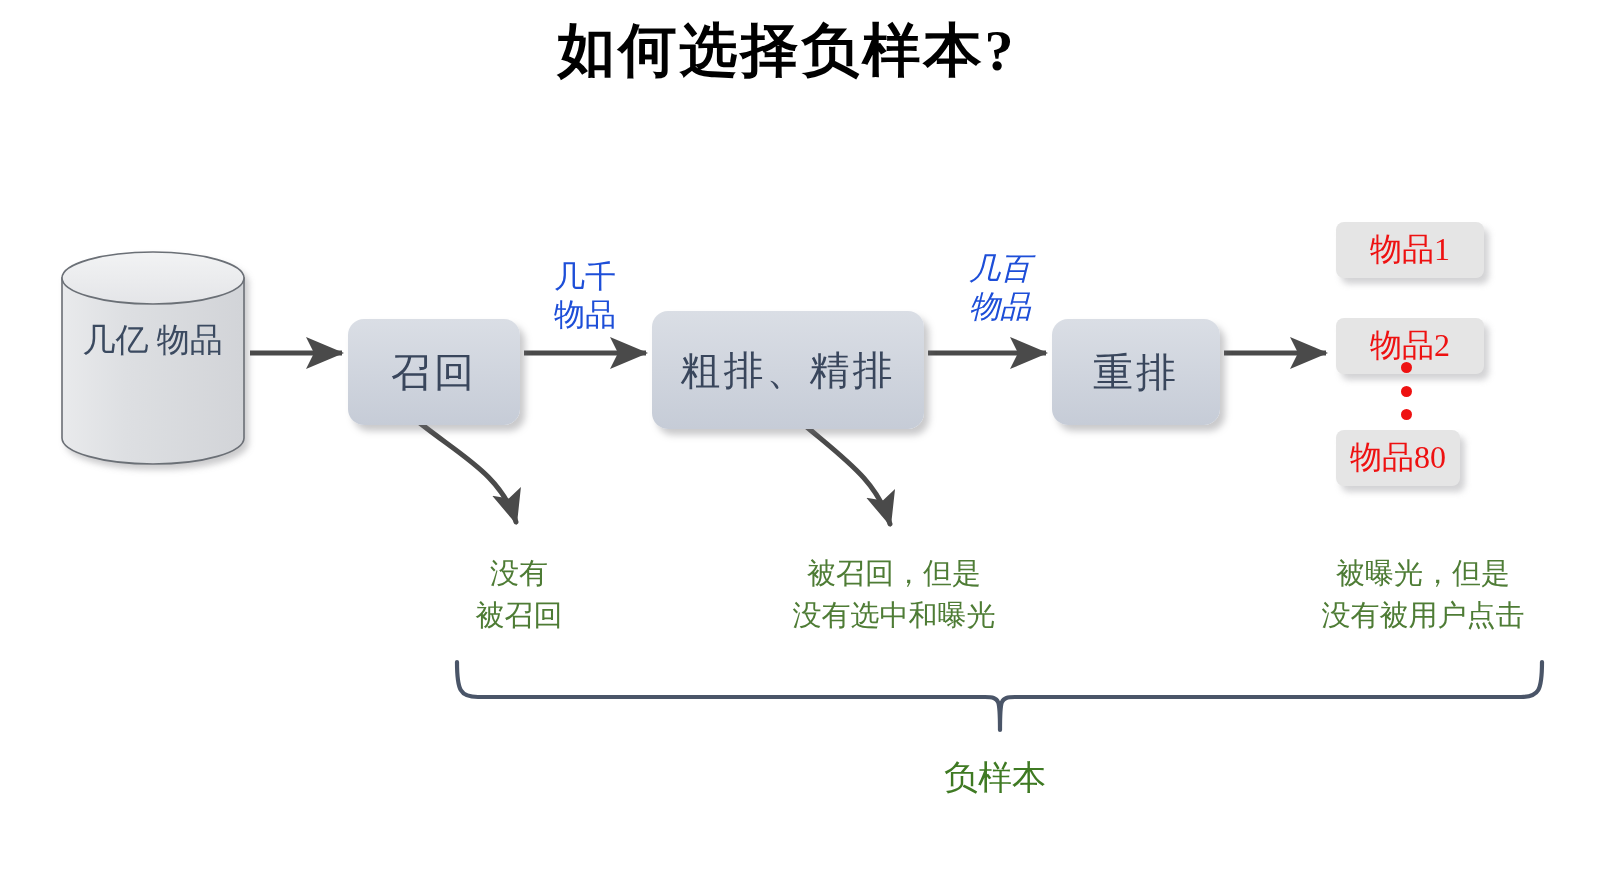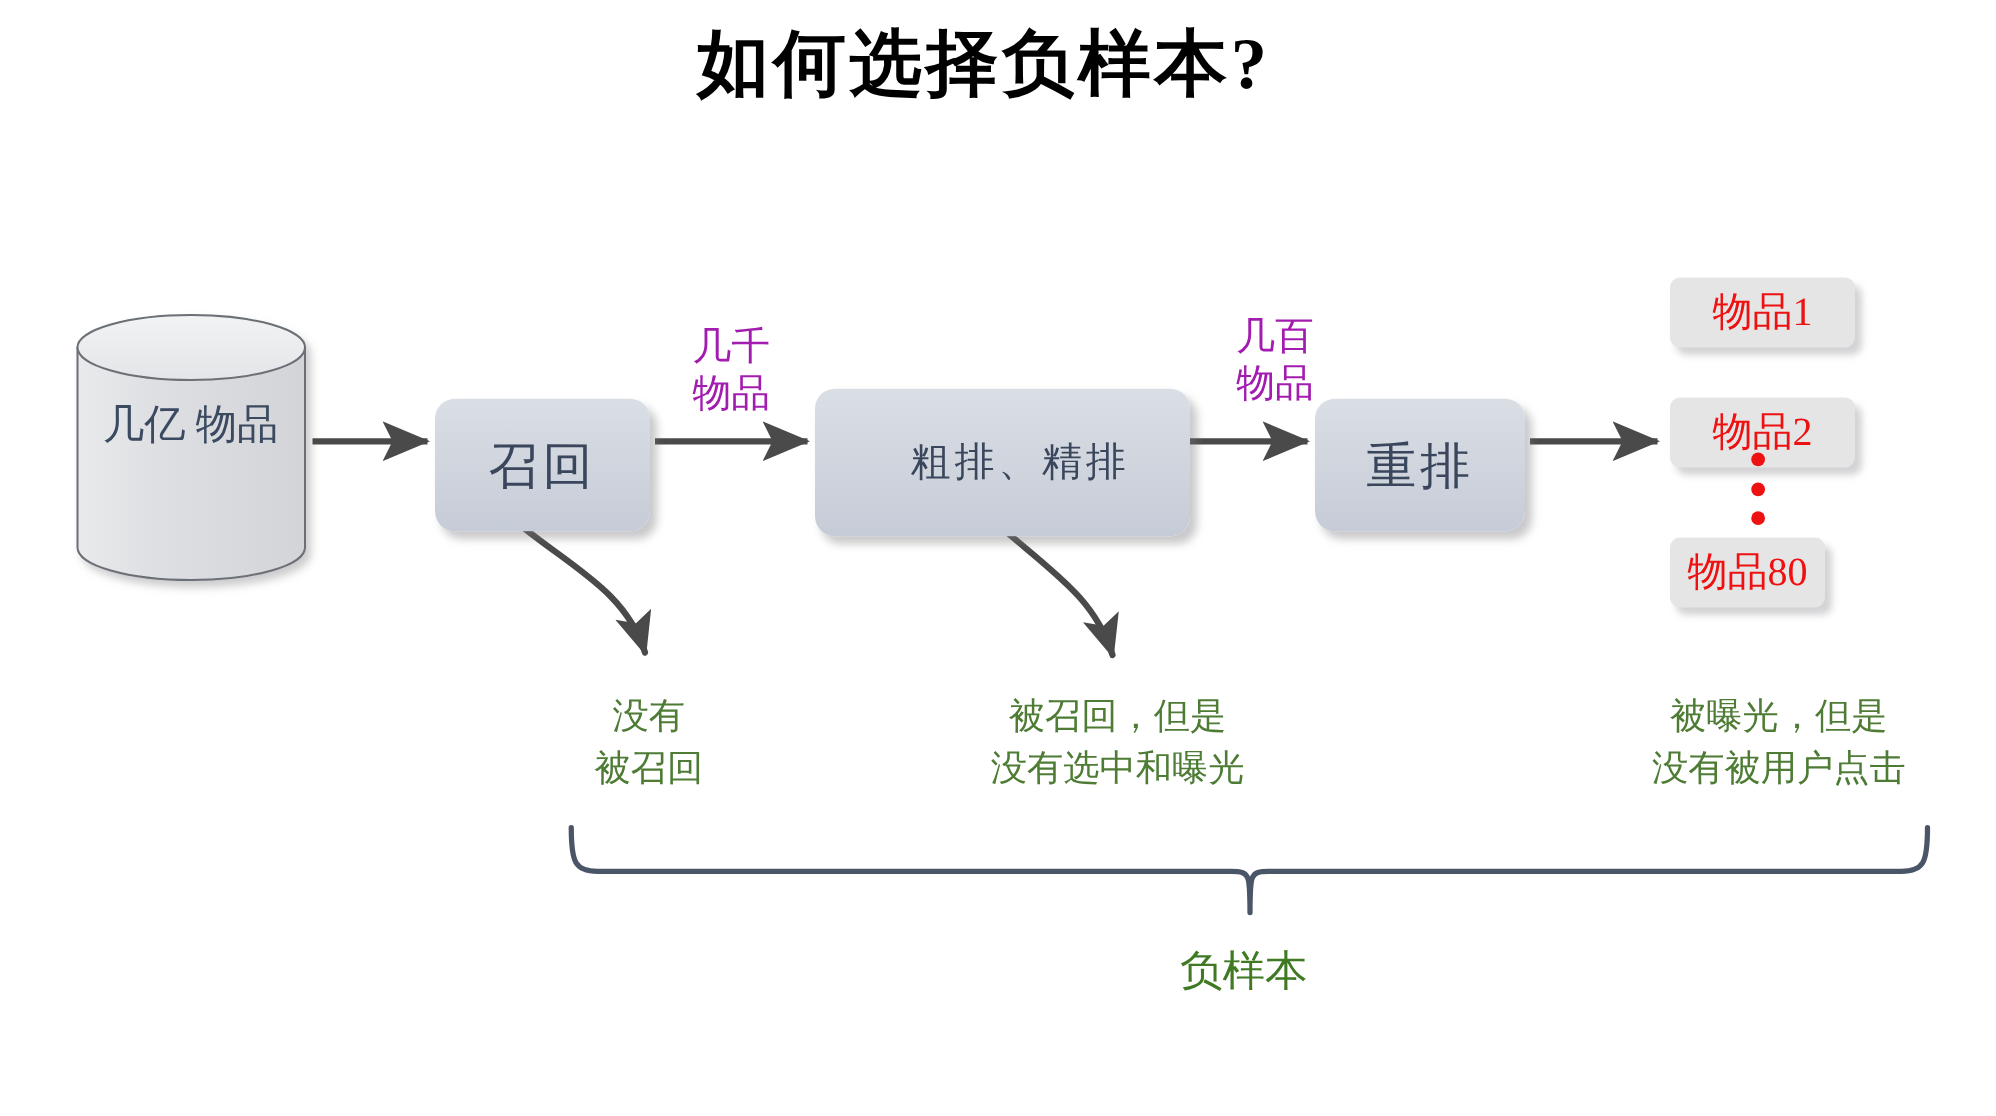--- a/index.html
+++ b/index.html
@@ -64,35 +64,35 @@
     display: flex;
     align-items: center;
     justify-content: center;
     color: #39465c;
     font-family: "Liberation Serif", "DejaVu Serif", serif;
     letter-spacing: 3px;
     white-space: nowrap;
     margin-top: 19px;
   }
   #box-recall   { left: 348px; top: 300px; width: 172px; height: 106px; font-size: 40px; }
-  #box-rank     { left: 652px; top: 292px; width: 272px; height: 118px; font-size: 32px; padding-left: 28px; }
+  #box-rank     { left: 652px; top: 292px; width: 272px; height: 118px; font-size: 40px; }
   #box-rerank   { left: 1052px; top: 300px; width: 168px; height: 106px; font-size: 40px; text-align: right; }
 
   
   .flow-count {
     position: absolute;
     text-align: center;
-    color: #a21caf;
+    color: #1d4ed8;
     font-size: 31px;
     line-height: 38px;
     font-family: "Liberation Serif", "DejaVu Serif", serif;
     white-space: pre-line;
   }
   #count-1 { left: 520px; top: 258px; width: 130px; }
-  #count-2 { left: 955px; top: 250px; width: 130px; }
+  #count-2 { left: 935px; top: 250px; width: 130px; font-style: italic; }
 
   
   .item-box {
     position: absolute;
     border-radius: 8px;
     background: #e5e5e5;
     box-shadow: 5px 6px 6px rgba(140,140,145,0.38);
     display: flex;
     align-items: center;
     justify-content: center;

